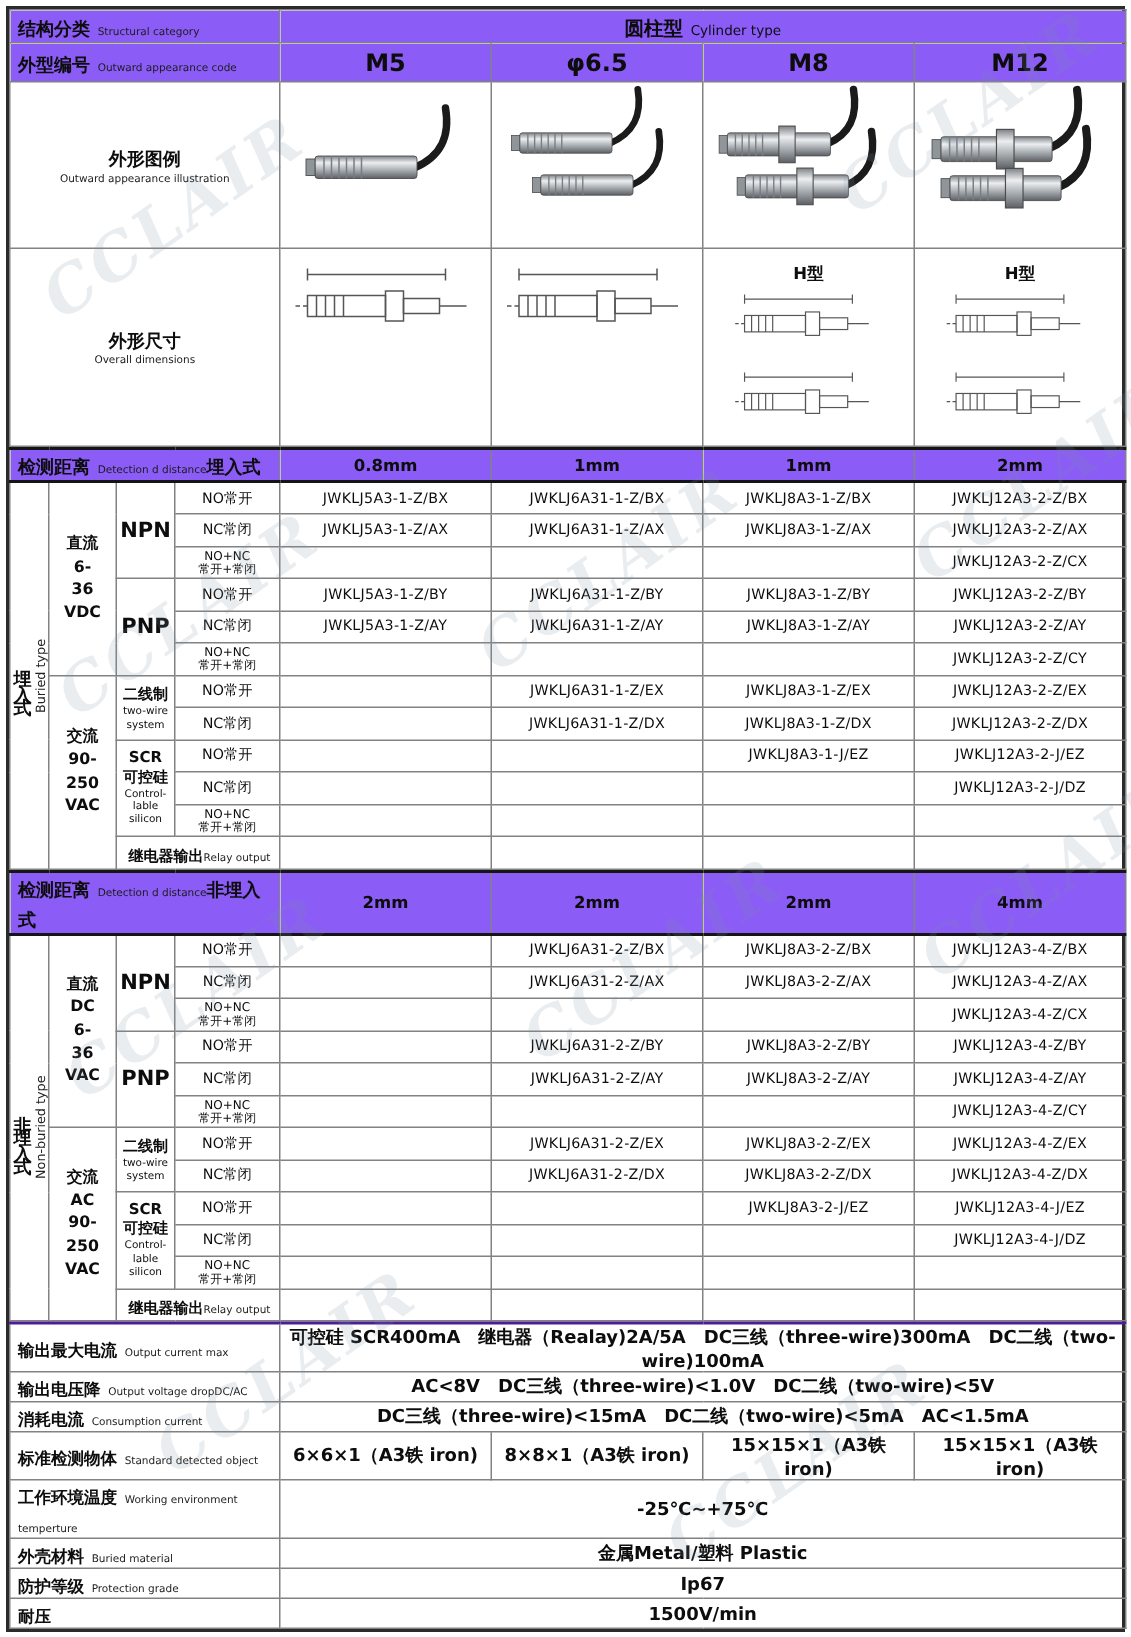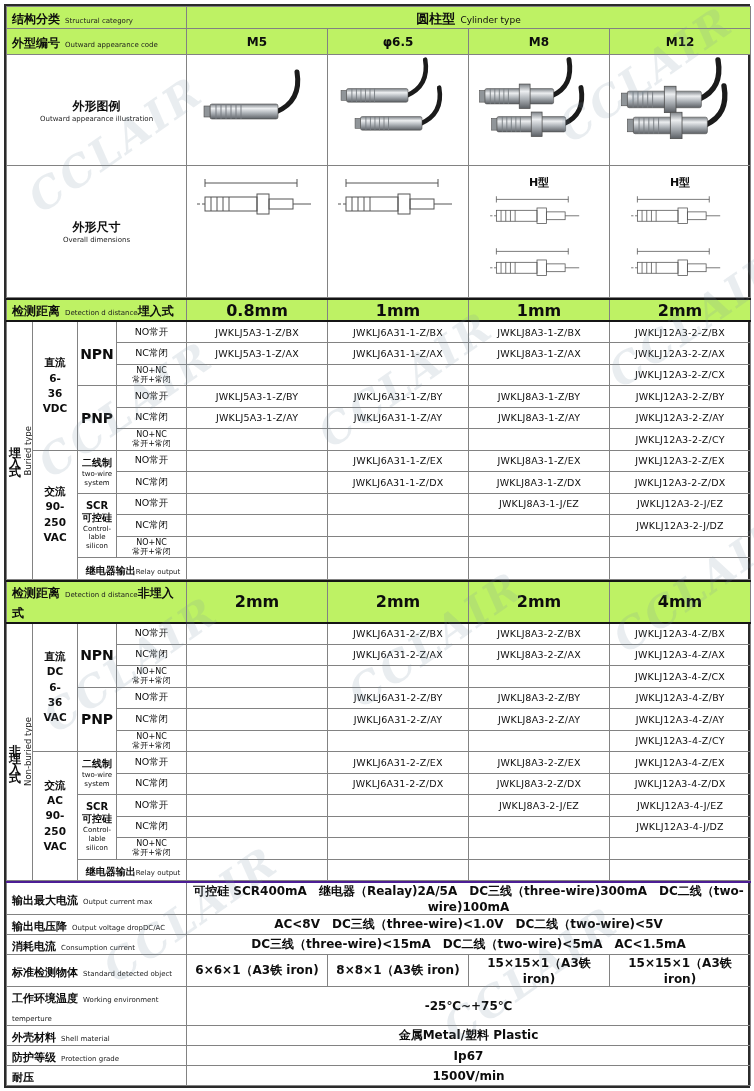--- a/index.html
+++ b/index.html
@@ -2,28 +2,28 @@
 <html><head>
 <meta charset="utf-8">
 <style>
   *{box-sizing:border-box;margin:0;padding:0}
   html,body{background:#fff}
   body{width:754px;font-family:"DejaVu Sans","Liberation Sans",sans-serif;color:#0d0d0d}
   .page{position:relative;width:754px;padding:4px;overflow:hidden}
   .frame{border:2px solid #2b2b2b}
   table{border-collapse:collapse;table-layout:fixed;width:100%}
   td{border:1px solid #828282;text-align:center;vertical-align:middle;padding:0 2px;overflow:hidden}
-  .blue td{background:#bef264}
+  .blue td{background:#8b5cf6}
   .lbl{text-align:left;padding-left:5px}
   .zh{font-weight:bold;font-size:12px}
   .en{font-size:7px;color:#1c1c1c}
   .zh13{font-weight:bold;font-size:13px}
   .en9{font-size:9px}
-  .size{font-weight:bold;font-size:12px}
-  .dist{font-weight:bold;font-size:16px}
+  .size{font-weight:bold;font-size:16px}
+  .dist{font-weight:bold;font-size:11px}
   .top-r1 td{height:22px}
   .top-r2 td{height:26px}
   .ill td{height:108px}
   .dim td{height:124px;vertical-align:top}
   .center2{text-align:center;padding:0}
   .hdr td{border-top:2px solid #151515;border-bottom:2px solid #151515;height:20px}
   .mx td{height:21.5px}
   .model{font-size:9.5px;letter-spacing:.2px}
   .out{font-size:9.5px}
   .out2{font-size:8px;white-space:pre-line;line-height:1.15}
@@ -536,21 +536,21 @@
     <tr>
       <td class="lbl">
         <span class="spec-zh">工作环境温度</span>
         <span class="spec-en">Working environment temperture</span>
       </td>
       <td colspan="4" class="spec-val">-25℃~+75℃</td>
     </tr>
     <tr>
       <td class="lbl">
         <span class="spec-zh">外壳材料</span>
-        <span class="spec-en">Shell material</span>
+        <span class="spec-en">Buried material</span>
       </td>
       <td colspan="4" class="spec-val">金属Metal/塑料 Plastic</td>
     </tr>
     <tr>
       <td class="lbl">
         <span class="spec-zh">防护等级</span>
         <span class="spec-en">Protection grade</span>
       </td>
       <td colspan="4" class="spec-val">Ip67</td>
     </tr>

